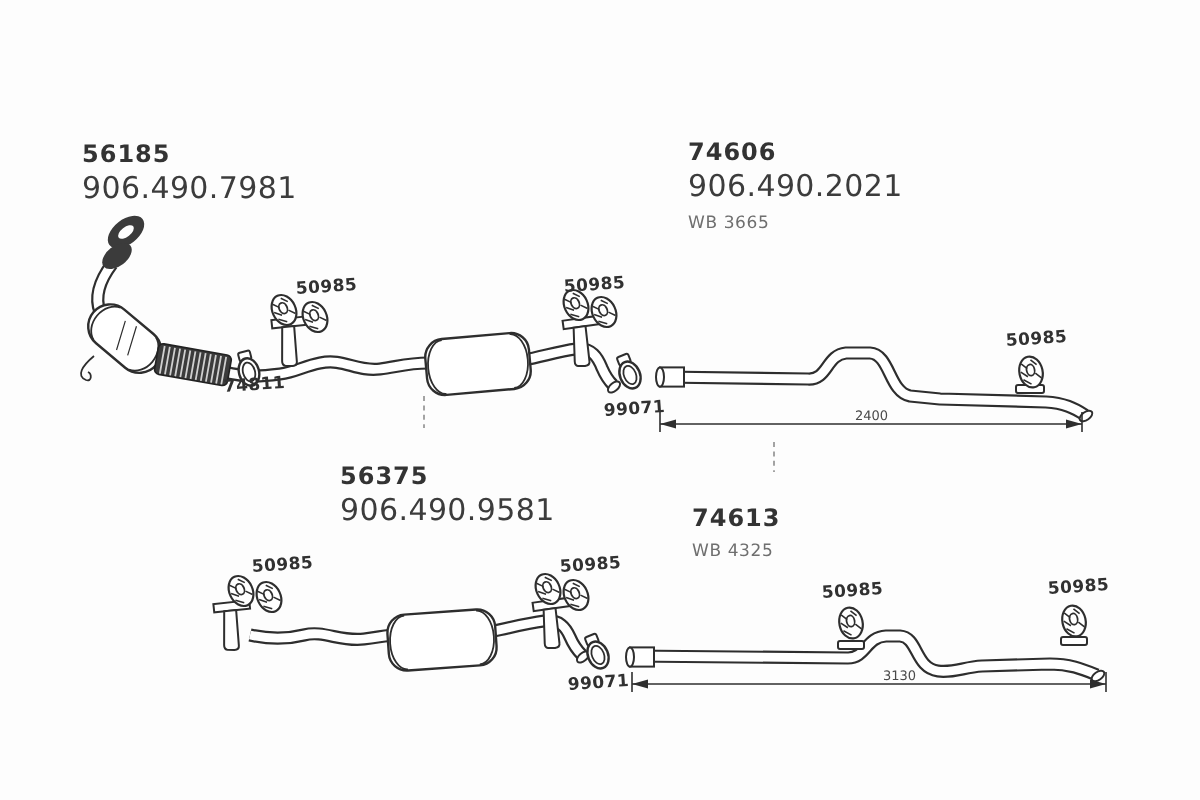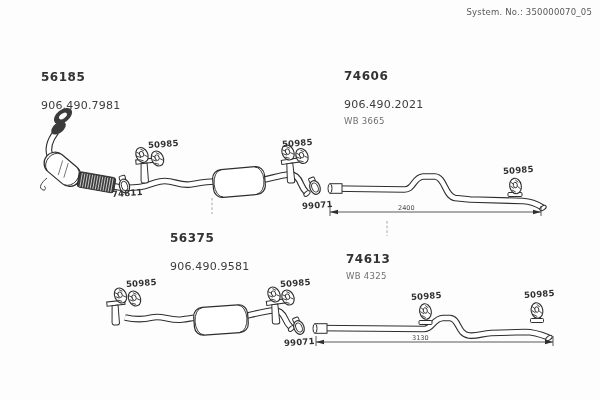--- a/index.html
+++ b/index.html
@@ -2,25 +2,25 @@
 <html><head>
 <meta charset="utf-8">
 <style>
   html,body{margin:0;padding:0;background:#ffffff;}
   .canvas{position:relative;width:600px;height:400px;background:#fdfdfd;
           font-family:"DejaVu Sans",sans-serif;overflow:hidden;}
   .canvas svg{position:absolute;left:0;top:0;}
   .header{position:absolute;top:7px;right:8px;font-size:8.5px;color:#585858;letter-spacing:.2px;}
   .grp{position:absolute;color:#373737;white-space:nowrap;}
   .pn{font-size:12px;font-weight:700;letter-spacing:.5px;line-height:1.15;color:#333;margin-top:20px;}
-  .oe{font-size:11px;letter-spacing:.2px;line-height:1.25;color:#3c3c3c;margin-top:14px;}
+  .oe{font-size:15px;letter-spacing:.2px;line-height:1.25;color:#3c3c3c;}
   .wb{font-size:8.5px;color:#6f6f6f;margin-top:4px;letter-spacing:.3px;font-weight:400;}
   .co{position:absolute;font-size:8.5px;font-weight:700;color:#313131;
       transform:rotate(-4deg);letter-spacing:.2px;white-space:nowrap;}
-  .dim{position:absolute;font-size:6.5px;color:#4a4a4a;text-align:left;}
+  .dim{position:absolute;font-size:6.5px;color:#4a4a4a;text-align:right;}
   .po{fill:none;stroke:#2e2e2e;stroke-width:6.6;stroke-linecap:butt;stroke-linejoin:round;}
   .pf{fill:none;stroke:#ffffff;stroke-width:4.4;stroke-linecap:butt;stroke-linejoin:round;}
   .ln{fill:none;stroke:#2e2e2e;}
 </style>
 </head>
 <body>
 
 <div class="canvas">
 
   <svg width="600" height="400" viewBox="0 0 600 400">
@@ -136,21 +136,20 @@
       <line x1="553" y1="336" x2="553" y2="346"></line>
       <line x1="316" y1="342" x2="553" y2="342"></line>
       <polygon points="316,342 324,339.8 324,344.2" fill="#2e2e2e" stroke="none"></polygon>
       <polygon points="553,342 545,339.8 545,344.2" fill="#2e2e2e" stroke="none"></polygon>
     </g>
 
     <line x1="212" y1="198" x2="212" y2="214" stroke="#9a9a9a" stroke-width="0.9" stroke-dasharray="2.5,2.2"></line>
     <line x1="387" y1="221" x2="387" y2="236" stroke="#9a9a9a" stroke-width="0.9" stroke-dasharray="2.5,2.2"></line>
   </svg>
 
-  <div class="header">System. No.: 350000070_05</div>
 
   <div class="grp" style="left:41px;top:51px">
     <div class="pn">56185</div>
     <div class="oe">906.490.7981</div>
   </div>
   <div class="grp" style="left:344px;top:50px">
     <div class="pn">74606</div>
     <div class="oe">906.490.2021</div>
     <div class="wb">WB 3665</div>
   </div>

